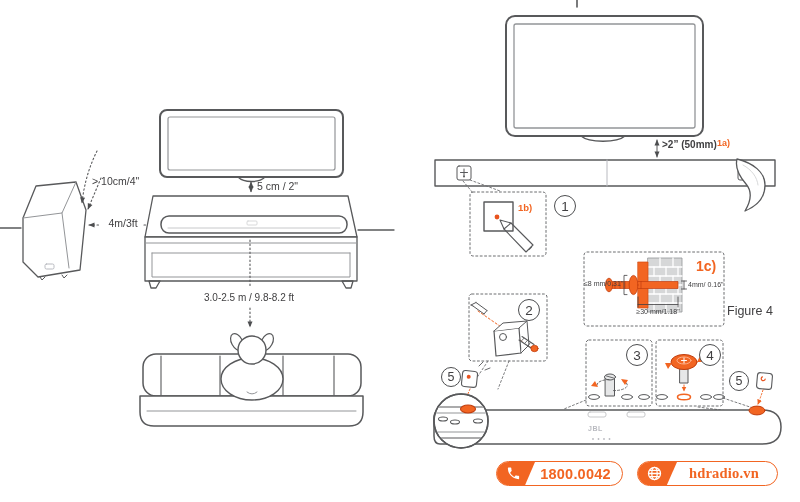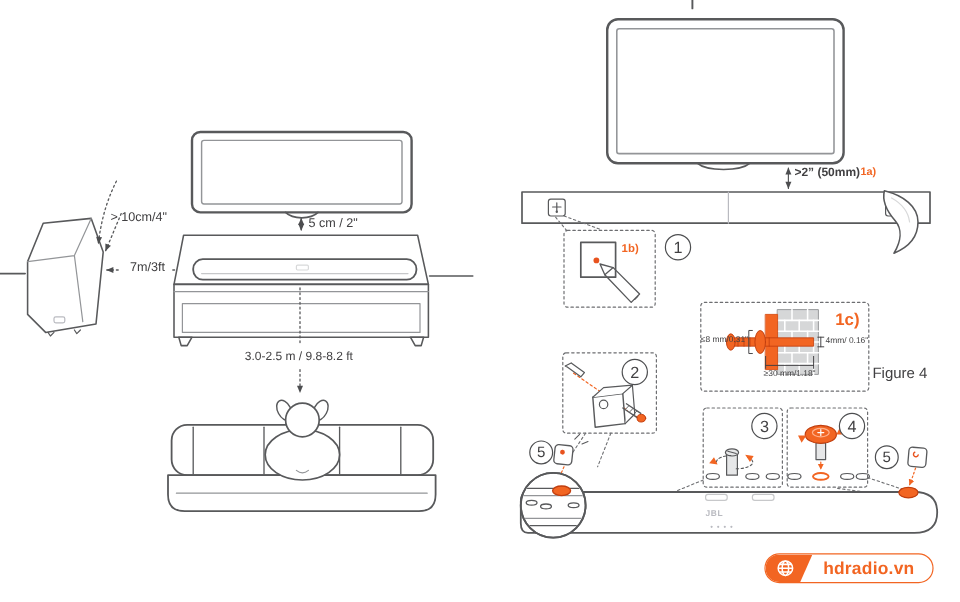--- a/index.html
+++ b/index.html
@@ -261,50 +261,58 @@
         <line x1="434" y1="432" x2="488" y2="432" stroke="#939598"></line>
         <line x1="434" y1="438" x2="488" y2="438"></line>
         <ellipse cx="468" cy="409" rx="7.5" ry="4" fill="#f26522" stroke="#c13e0e"></ellipse>
       </g>
       <circle cx="461" cy="421" r="27" stroke-width="1.5"></circle>
     </g>
   </g>
 </svg>
 
 <div class="lbl" style="left:92px;top:176px;font-size:10.5px;">&gt; 10cm/4"</div>
-<div class="lbl" style="left:100px;top:218px;width:46px;text-align:center;font-size:10.5px;">7m/3ft</div>
+<div class="lbl" style="left:100px;top:218px;width:46px;text-align:center;font-size:10.5px;">4m/3ft</div>
 <div class="lbl" style="left:257px;top:181px;font-size:10.5px;">5 cm / 2"</div>
 <div class="lbl" style="left:204px;top:292px;font-size:10px;">3.0-2.5 m / 9.8-8.2 ft</div>
 
 <div class="lbl" style="left:662px;top:139px;font-size:10px;font-weight:bold;">&gt;2” (50mm)</div>
 <div class="lbl orange" style="left:717px;top:139px;font-size:9px;">1a)</div>
 <div class="lbl orange" style="left:518px;top:203px;font-size:9.5px;">1b)</div>
 <div class="lbl orange" style="left:696px;top:259px;font-size:14px;">1c)</div>
 <div class="lbl" style="left:584px;top:280px;width:37px;text-align:right;font-size:7px;">≤8 mm/0.31"</div>
 <div class="lbl" style="left:688px;top:281px;font-size:7px;">4mm/ 0.16"</div>
 <div class="lbl" style="left:629px;top:308px;width:58px;text-align:center;font-size:7px;">≥30 mm/1.18"</div>
 <div class="lbl" style="left:727px;top:305px;font-size:12.5px;">Figure 4</div>
 <div class="lbl" style="left:588px;top:425px;font-size:7px;color:#b9bac0;font-weight:bold;letter-spacing:0.5px;">JBL</div>
 
 <div class="stepc" style="left:554px;top:195px;">1</div>
 <div class="stepc" style="left:518px;top:299px;">2</div>
 <div class="stepc" style="left:626px;top:344px;">3</div>
 <div class="stepc" style="left:699px;top:344px;">4</div>
 <div class="stepc small" style="left:441px;top:367px;">5</div>
 <div class="stepc small" style="left:729px;top:371px;">5</div>
 
+<div class="badge" style="left:496px;top:461px;width:127px;">
+  <div class="badge-cut" style="width:38px;clip-path:polygon(0 0,100% 0,74% 100%,0 100%);">
+    <svg width="15" height="15" viewBox="0 0 24 24" style="position:static;margin-right:6px;">
+      <path d="M6.6 10.8c1.4 2.8 3.8 5.1 6.6 6.6l2.2-2.2c.3-.3.7-.4 1-.2 1.1.4 2.3.6 3.6.6.6 0 1 .4 1 1V20c0 .6-.4 1-1 1C10.9 21 3 13.1 3 3.5 3 3 3.4 2.5 4 2.5h3.5c.6 0 1 .4 1 1 0 1.2.2 2.4.6 3.6.1.3 0 .7-.2 1l-2.3 2.7z" fill="#ffffff"></path>
+    </svg>
+  </div>
+  <div class="badge-txt" style="padding-left:32px;">1800.0042</div>
+</div>
 
 <div class="badge" style="left:637px;top:461px;width:141px;">
   <div class="badge-cut" style="width:39px;clip-path:polygon(0 0,100% 0,74% 100%,0 100%);">
     <svg width="17" height="17" viewBox="0 0 24 24" style="position:static;margin-right:6px;">
       <g stroke="#ffffff" stroke-width="1.8" fill="none">
         <circle cx="12" cy="12" r="8.5"></circle>
         <ellipse cx="12" cy="12" rx="3.8" ry="8.5"></ellipse>
         <line x1="3.5" y1="12" x2="20.5" y2="12"></line>
         <line x1="4.8" y1="7.5" x2="19.2" y2="7.5"></line>
         <line x1="4.8" y1="16.5" x2="19.2" y2="16.5"></line>
       </g>
     </svg>
   </div>
-  <div class="badge-txt" style="padding-left:33px;">hdradio.vn</div>
+  <div class="badge-txt" style="padding-left:33px;font-family:Liberation Serif, serif;">hdradio.vn</div>
 </div>
 
 </div>
 
 </body></html>

